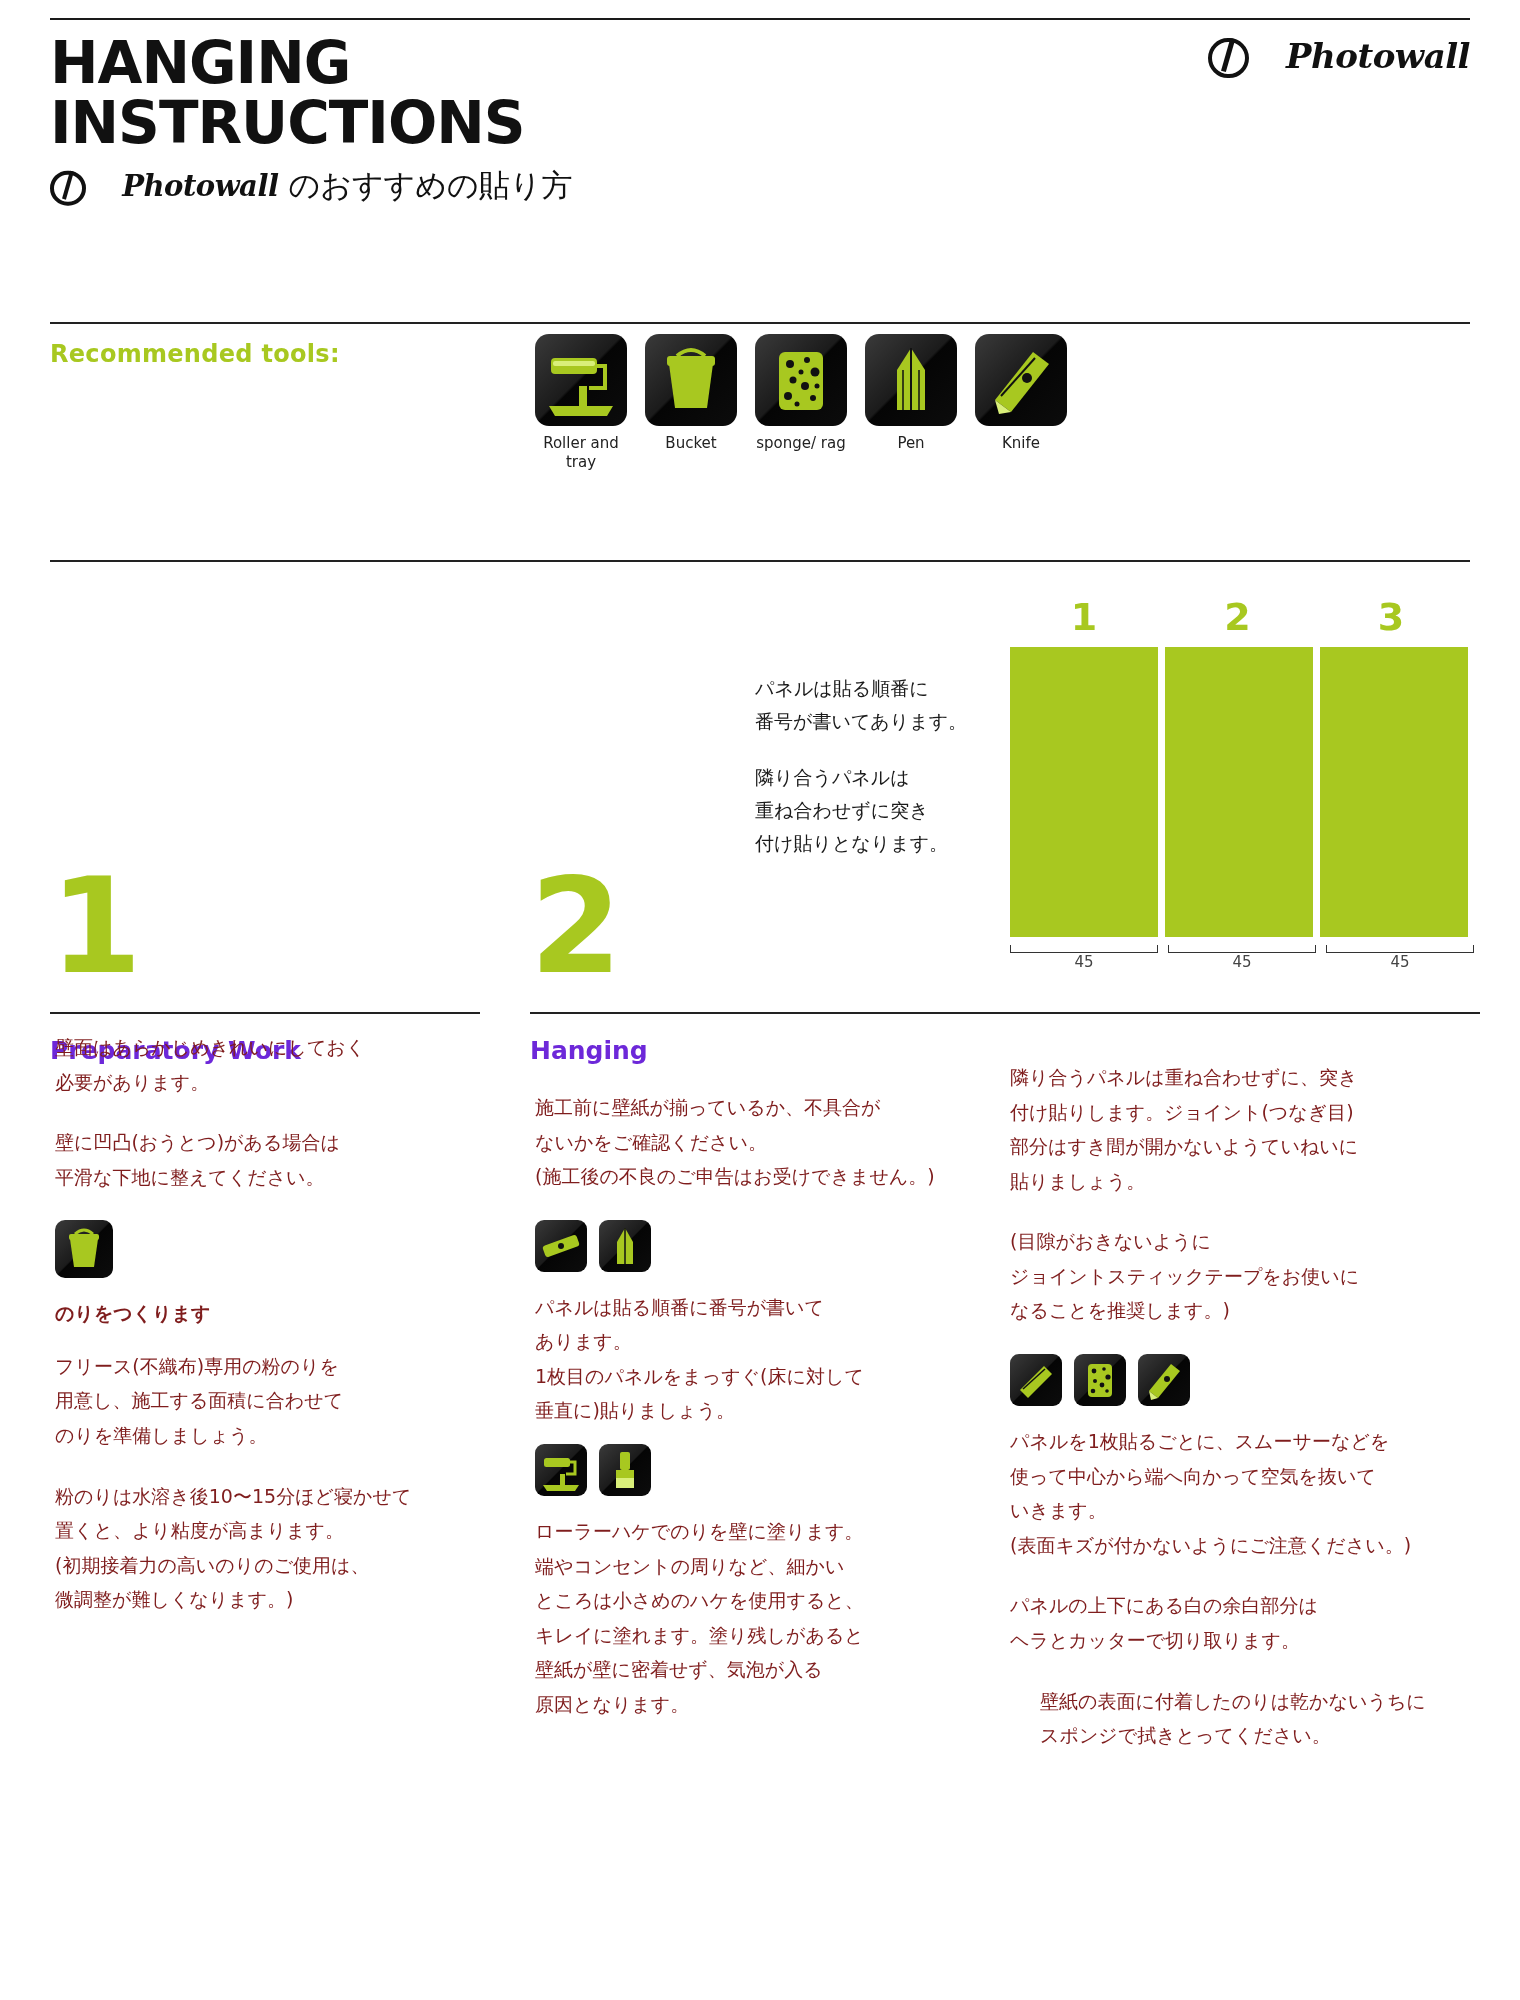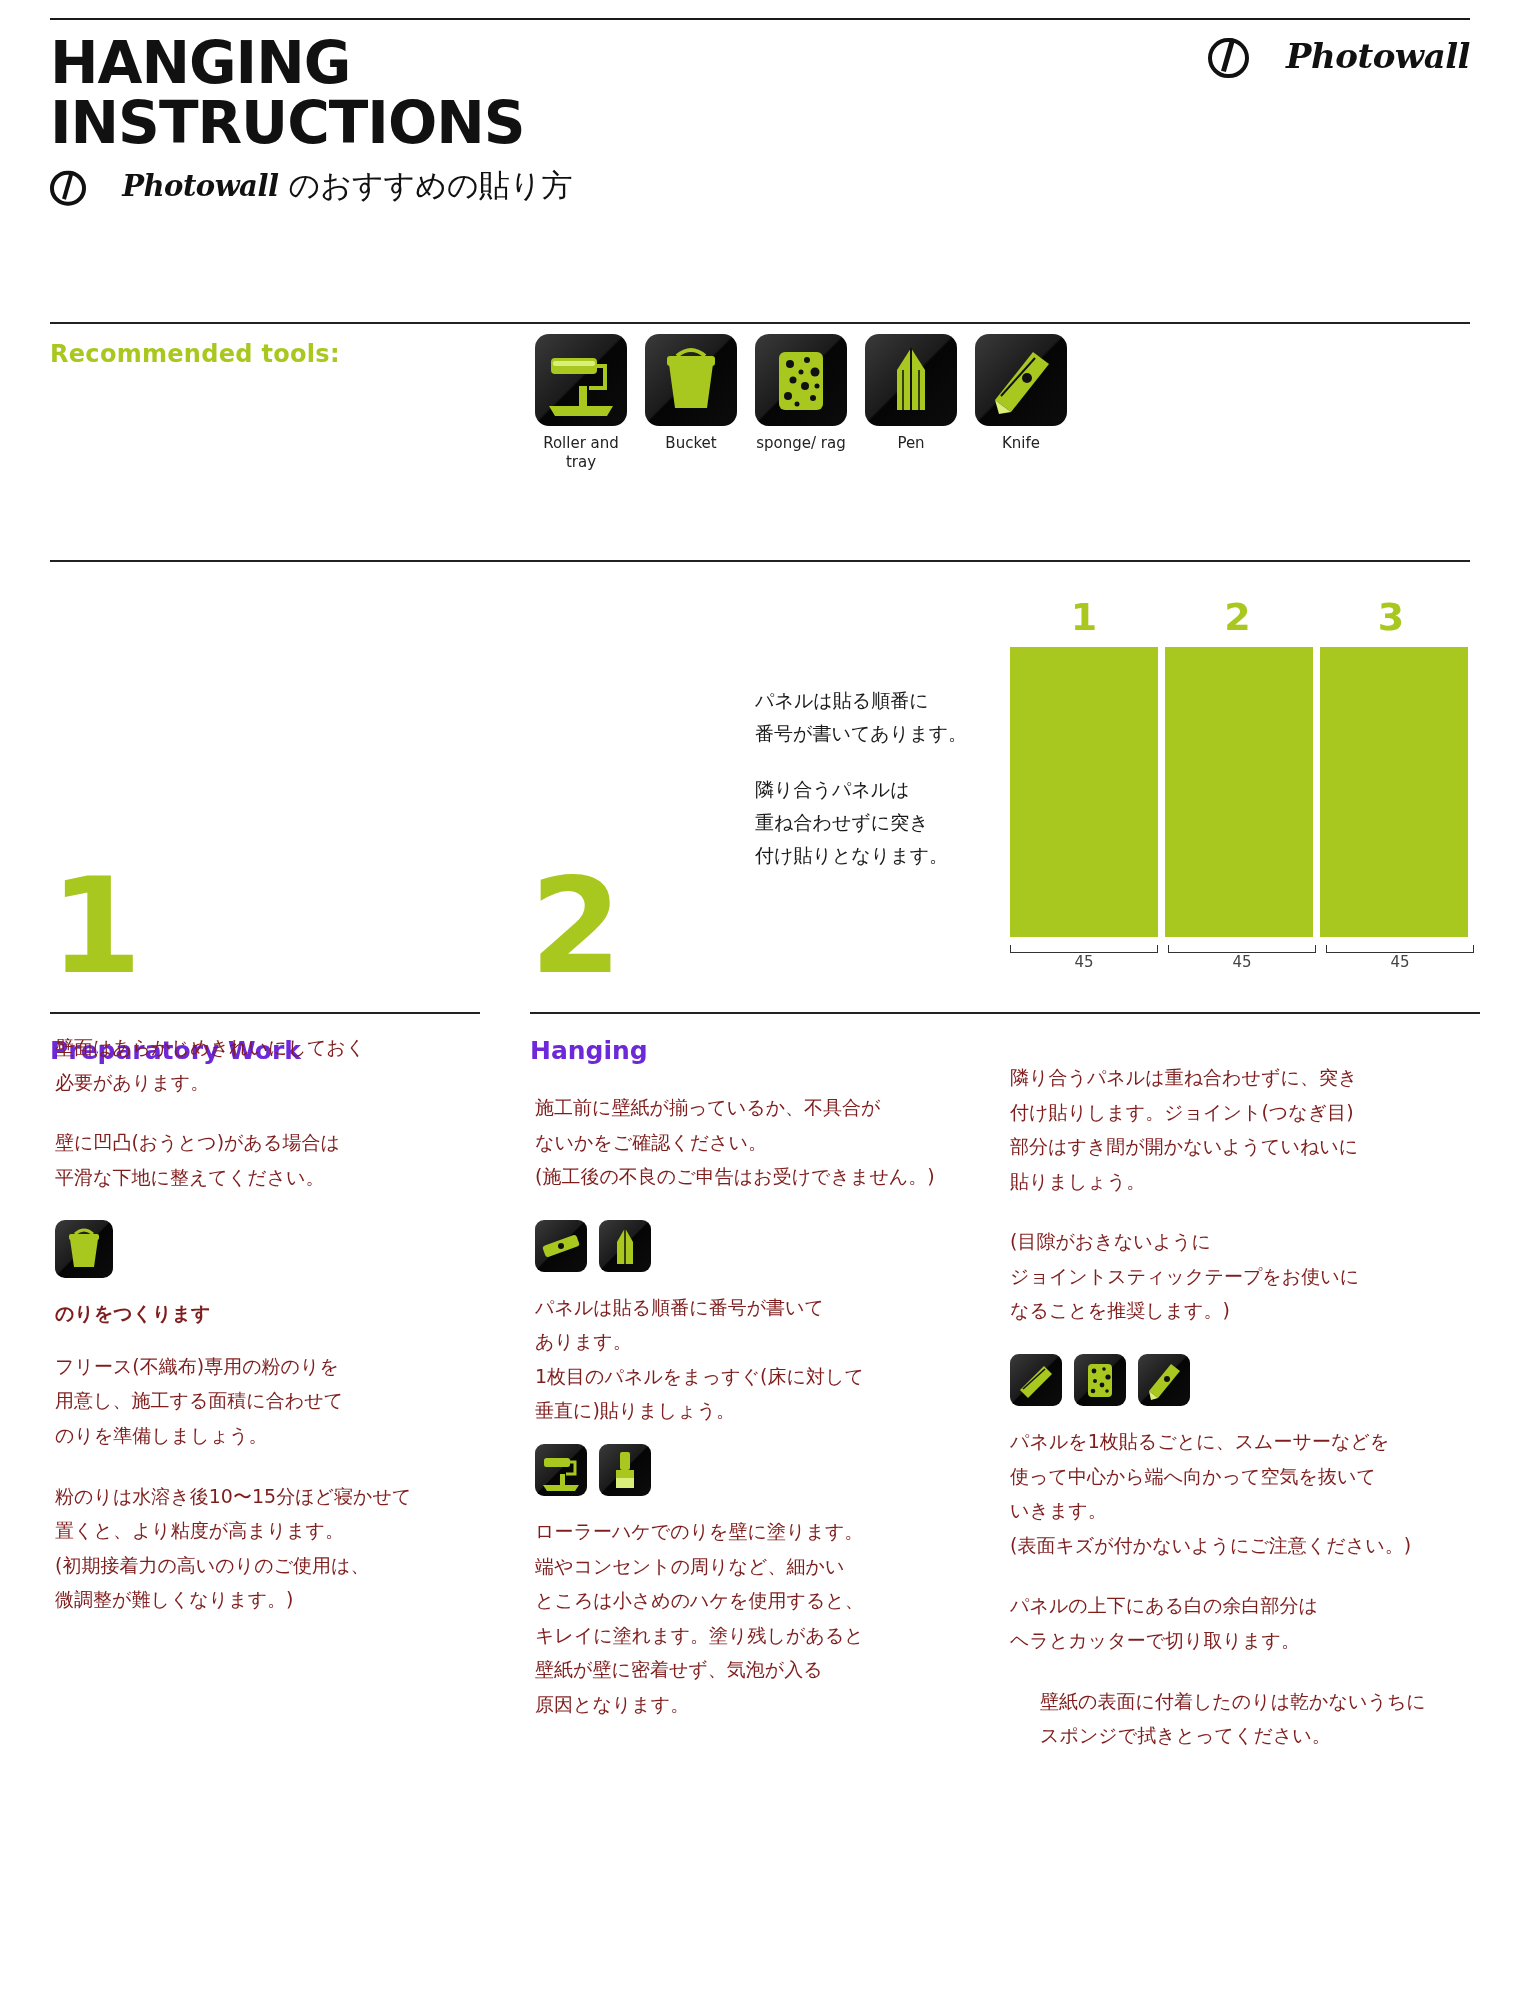--- a/index.html
+++ b/index.html
@@ -390,21 +390,21 @@
         </div>
       </div>
       <div class="tool-cap">Knife</div>
     </div>
 
   </div>
 
   <div class="tools-rule-bottom"></div>
 
   <div class="panels-note">
-    <p style="white-space: pre-line; margin-top: 12px;">パネルは貼る順番に
+    <p style="white-space: pre-line;">パネルは貼る順番に
 番号が書いてあります。</p>
     <p style="white-space: pre-line;">隣り合うパネルは
 重ね合わせずに突き
 付け貼りとなります。</p>
   </div>
 
   <div class="panels-wrap">
     <div class="panel-nums">
       <div class="panel-num">1</div>
       <div class="panel-num">2</div>

